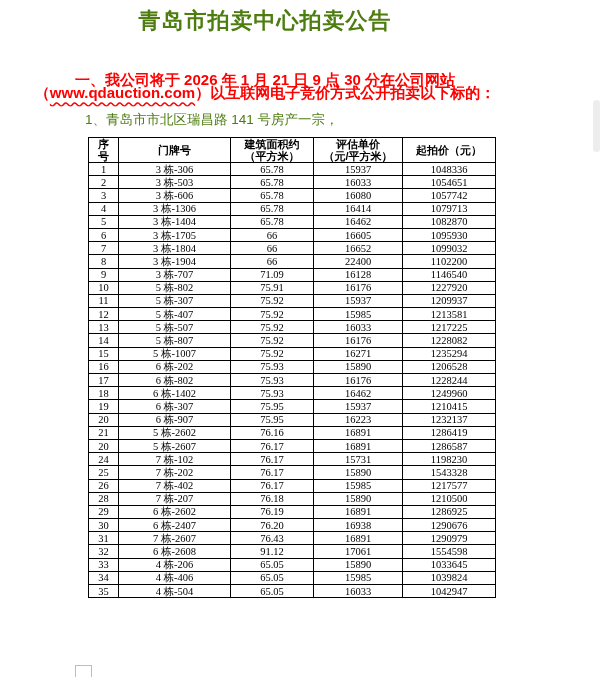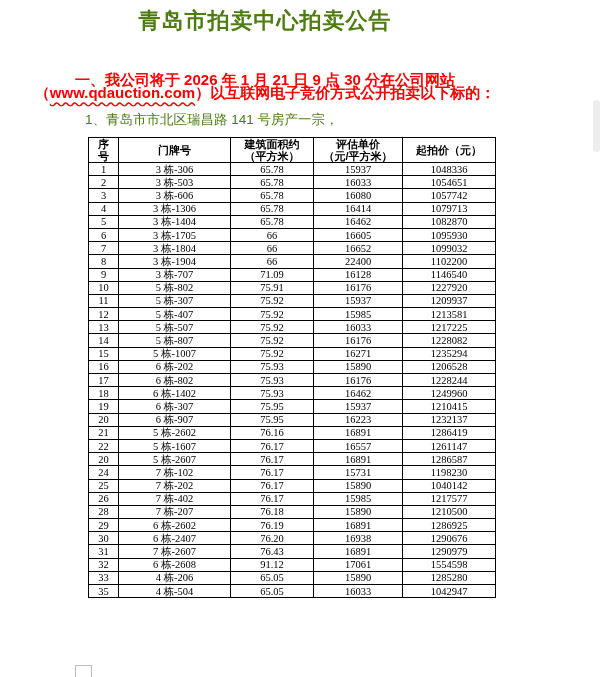--- a/index.html
+++ b/index.html
@@ -238,46 +238,39 @@
         <td>1232137</td>
       </tr>
       <tr>
         <td>21</td>
         <td>5 栋-2602</td>
         <td>76.16</td>
         <td>16891</td>
         <td>1286419</td>
       </tr>
       <tr>
-        <td>22</td>
-        <td>5 栋-1607</td>
-        <td>76.17</td>
-        <td>16557</td>
-        <td>1261147</td>
-      </tr>
-      <tr>
         <td>20</td>
         <td>5 栋-2607</td>
         <td>76.17</td>
         <td>16891</td>
         <td>1286587</td>
       </tr>
       <tr>
         <td>24</td>
         <td>7 栋-102</td>
         <td>76.17</td>
         <td>15731</td>
         <td>1198230</td>
       </tr>
       <tr>
         <td>25</td>
         <td>7 栋-202</td>
         <td>76.17</td>
         <td>15890</td>
-        <td>1040142</td>
+        <td>1543328</td>
       </tr>
       <tr>
         <td>26</td>
         <td>7 栋-402</td>
         <td>76.17</td>
         <td>15985</td>
         <td>1217577</td>
       </tr>
       <tr>
         <td>28</td>
@@ -312,21 +305,28 @@
         <td>6 栋-2608</td>
         <td>91.12</td>
         <td>17061</td>
         <td>1554598</td>
       </tr>
       <tr>
         <td>33</td>
         <td>4 栋-206</td>
         <td>65.05</td>
         <td>15890</td>
-        <td>1285280</td>
+        <td>1033645</td>
+      </tr>
+      <tr>
+        <td>34</td>
+        <td>4 栋-406</td>
+        <td>65.05</td>
+        <td>15985</td>
+        <td>1039824</td>
       </tr>
       <tr>
         <td>35</td>
         <td>4 栋-504</td>
         <td>65.05</td>
         <td>16033</td>
         <td>1042947</td>
       </tr>
     </tbody>
 </table>

